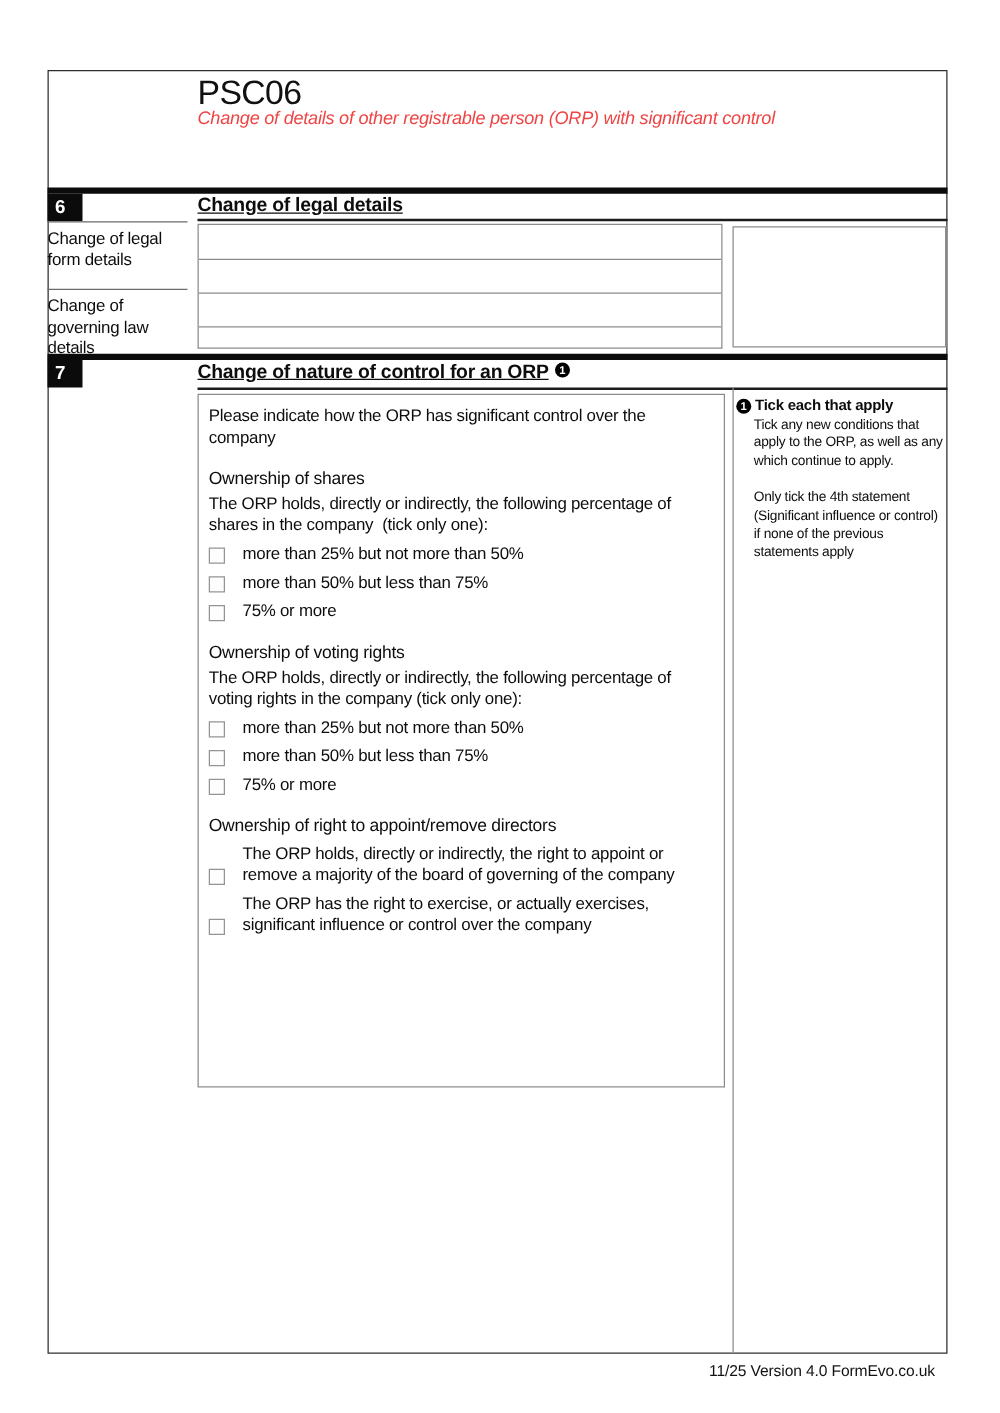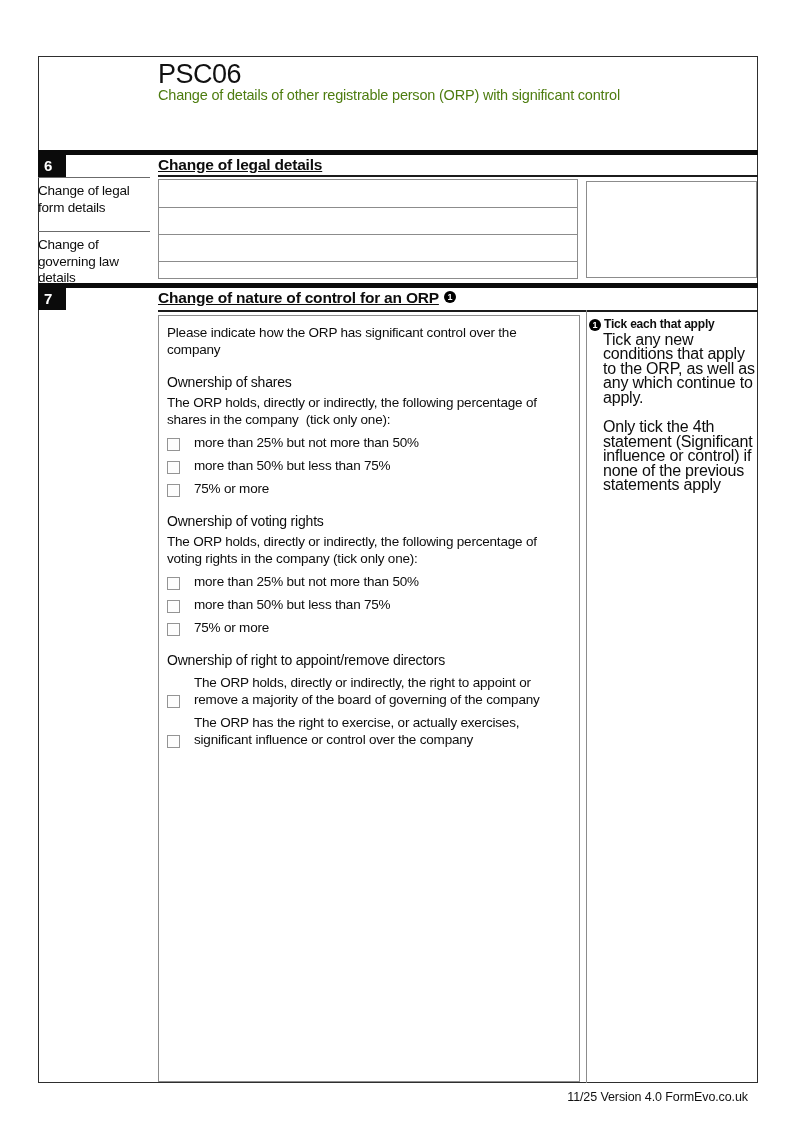--- a/index.html
+++ b/index.html
@@ -13,21 +13,21 @@
   }
   #page { position:absolute; left:0; top:0; width:800px; height:1130px; background:#fff;margin-top:20px; }
 
   .page-frame {
     position:absolute; left:38px; top:36px; width:720px; height:1027px;
     border:1px solid #2e2e2e; background:#fff;
   }
 
   
   .form-code { position:absolute; left:158px; top:39px; font-size:27px; letter-spacing:-0.5px; color:#111; }
-  .form-subtitle { position:absolute; left:158px; top:67px; font-size:14.5px; color:#4d7c0f; }
+  .form-subtitle { position:absolute; left:158px; top:67px; font-size:14.5px; color:#ef4444;font-style:italic; }
 
   
   .section-bar { position:absolute; left:38px; width:720px; height:5px; background:#0b0b0b; }
   .num-box {
     position:absolute; left:38px; width:28px; height:22px; background:#0b0b0b;
     color:#fff; font-weight:bold; font-size:15px; line-height:22px; padding-left:6px;
   }
   .section-title { position:absolute; left:158px; font-size:15.5px; font-weight:bold;text-decoration:underline; }
   .title-rule { position:absolute; left:158px; width:600px; height:2px; background:#1c1c1c; }
 
@@ -40,21 +40,21 @@
   }
   .input-line { position:absolute; left:0; width:100%; height:26px; }
   .input-sep { position:absolute; left:0; width:100%; height:1px; background:#8c8c8c; }
   .s6-sidebar-box {
     position:absolute; left:586px; top:161px; width:171px; height:97px;
     border:1px solid #8c8c8c; background:#fff;
   }
 
   
   .main-box {
-    position:absolute; left:158px; top:295px; width:422px; height:767px;
+    position:absolute; left:158px; top:295px; width:422px; height:555px;
     border:1px solid #8c8c8c; background:#fff;
     padding:6px 10px 16px 8px;
   }
   .intro { font-size:13.5px; line-height:17px; margin-top:2px; }
   .group-heading { font-size:14px; font-weight:normal; margin-top:16px; letter-spacing:-0.2px; }
   .group-desc { font-size:13.5px; line-height:17px; margin-top:4px; white-space:pre-wrap; }
   .opt { display:flex; align-items:flex-end; margin-top:6px; }
   .cb {
     flex:none; width:13px; height:13px; border:1px solid #949494; background:#fdfdfd;
     margin-top:2px;
@@ -67,21 +67,21 @@
     background:#000; color:#fff; font-size:9px; font-weight:bold;
     line-height:12px; text-align:center; letter-spacing:0;
   }
   .title-marker { vertical-align:3px; margin-left:5px; }
 
   
   .s7-sidebar-divider { position:absolute; left:586px; top:290px; width:1px; height:773px; background:#8c8c8c; }
   .s7-sidebar { position:absolute; left:589px; top:297px; width:166px; }
   .sidebar-head { font-size:12px; font-weight:bold; line-height:14.5px; }
   .sidebar-head .marker { margin-right:3px; vertical-align:0px; }
-  .sidebar-para { font-size:16px; line-height:14.5px; margin:0 0 0 14px; }
+  .sidebar-para { font-size:11px; line-height:14.5px; margin:0 0 0 14px; }
   .sidebar-para.first { margin-top:1px; }
   .sidebar-para.second { margin-top:15px; }
 
   
   .footer {
     position:absolute; right:52px; top:1070px; font-size:12.5px; color:#111;
     letter-spacing:-0.1px;
   }
 </style>
 </head>

